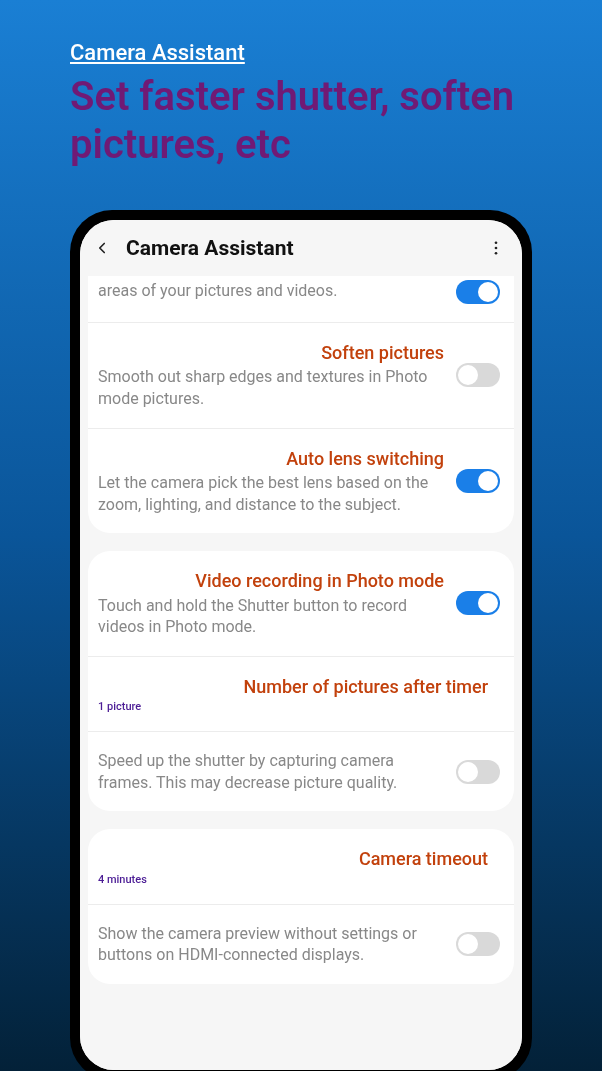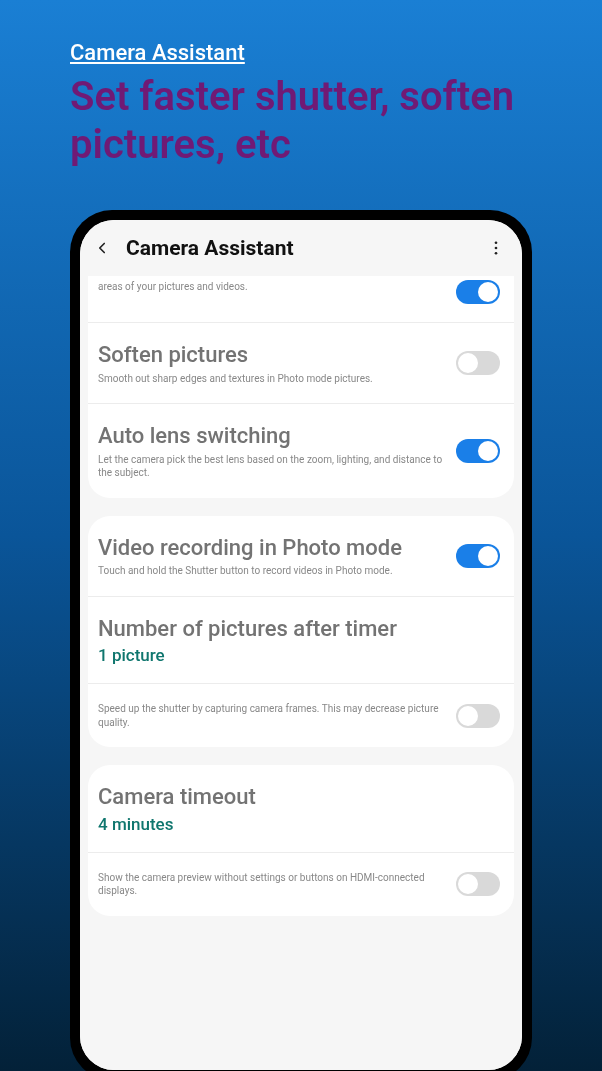--- a/index.html
+++ b/index.html
@@ -92,34 +92,35 @@
     .row {
       display: flex;
       align-items: flex-start;
       padding: 18px 14px 18px 10px;
       border-bottom: 1px solid #ececec;
     }
     .row:last-child { border-bottom: none; }
     .row-partial-top { padding-top: 4px; }
     .row-text { flex: 1; padding-right: 12px; }
     .row-title {
-      font-size: 22px;
-      color: #737373;
+      font-size: 18px;
+      color: #c2410c;
       font-weight: 500;
       line-height: 1.3;
       margin-bottom: 2px;
+      text-align: right;
     }
     .row-desc {
-      font-size: 10px;
+      font-size: 16px;
       color: #888;
       line-height: 1.35;
     }
     .row-value {
-      font-size: 17px;
-      color: #0f766e;
+      font-size: 11px;
+      color: #4c1d95;
       margin-top: 2px;
       font-weight: 500;
     }
     .toggle-slot {
       display: flex;
       align-items: center;
       align-self: center;
     }
     .toggle {
       width: 44px;

